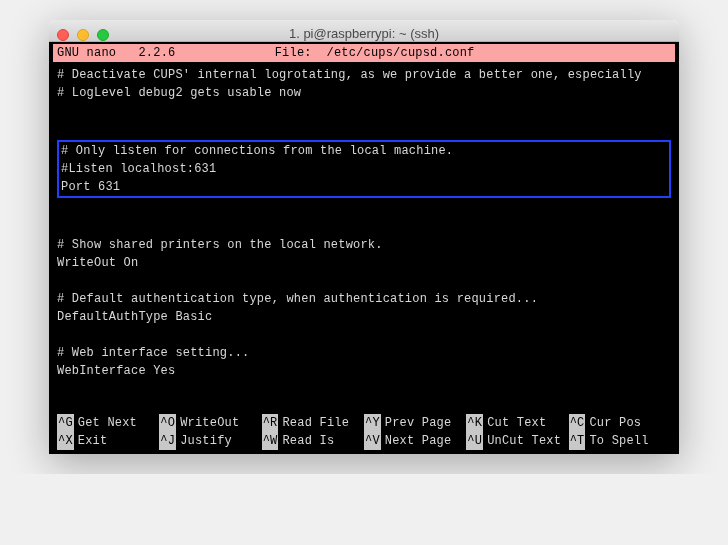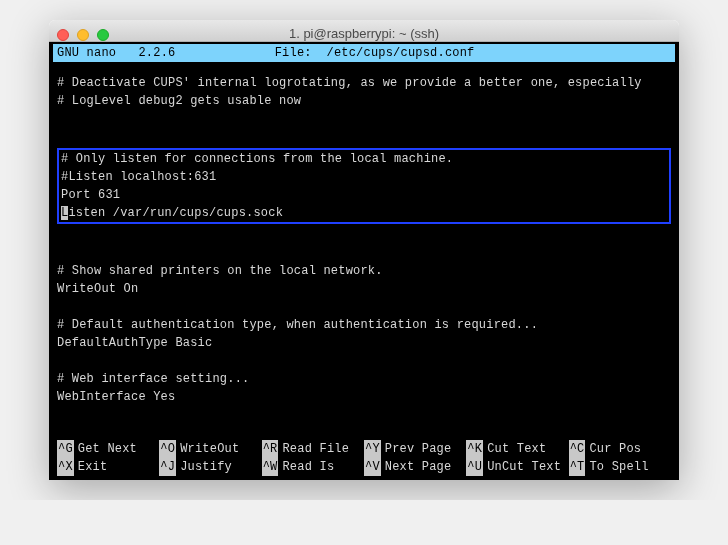--- a/index.html
+++ b/index.html
@@ -49,25 +49,25 @@
   }
   .terminal {
     background: #000;
     color: #d8d8d8;
     font-size: 12px;
     line-height: 1.5;
     padding: 2px 4px 4px 4px;
     letter-spacing: 0.2px;
   }
   .headerbar {
-    background: #7dd3fc;
+    background: #fca5a5;
     color: #000;
     display: flex;
     padding: 0 4px;
-    margin-bottom: 12px;
+    margin-bottom: 4px;
   }
   .headerbar .left { flex: 0 0 auto; padding-right: 40px; }
   .headerbar .center { flex: 1 1 auto; text-align: left; }
   .content { padding: 0 4px; }
   .line { white-space: pre; min-height: 1.5em; }
   .highlight-box {
     border: 2px solid #2040ff;
     margin: 20px 0;
     padding: 0 2px;
   }
@@ -126,21 +126,20 @@
 
     <div class="content">
       <div class="line"># Deactivate CUPS' internal logrotating, as we provide a better one, especially</div>
       <div class="line"># LogLevel debug2 gets usable now</div>
       <div class="line"></div>
 
       <div class="highlight-box">
         <div class="line"># Only listen for connections from the local machine.</div>
         <div class="line">#Listen localhost:631</div>
         <div class="line">Port 631</div>
-        <div class="line"><span class="cursor">L</span><span>isten /var/run/cups/cups.sock</span></div>
       </div>
 
       <div class="line"></div>
       <div class="line"># Show shared printers on the local network.</div>
       <div class="line">WriteOut On</div>
       <div class="line"></div>
       <div class="line"># Default authentication type, when authentication is required...</div>
       <div class="line">DefaultAuthType Basic</div>
       <div class="line"></div>
       <div class="line"># Web interface setting...</div>

